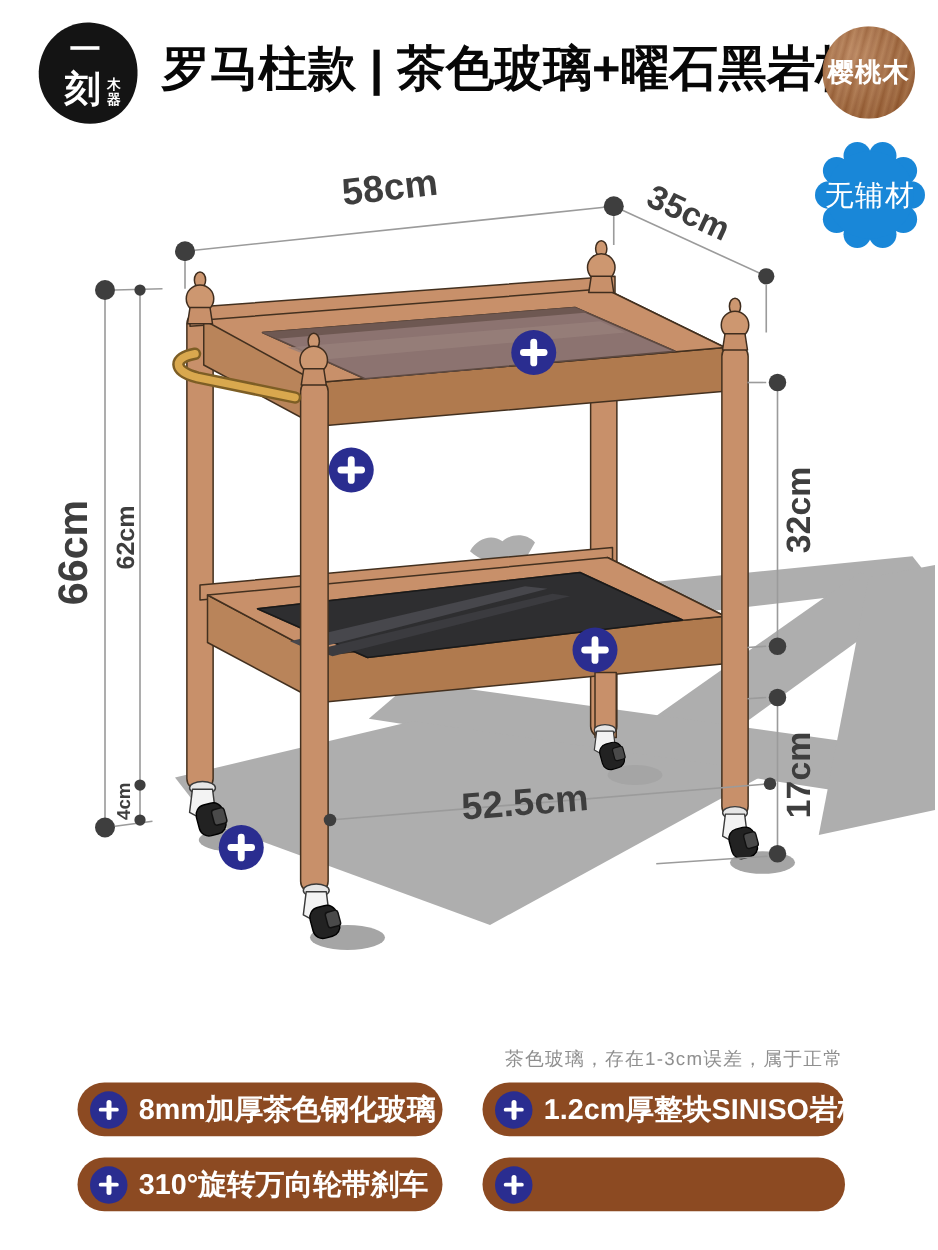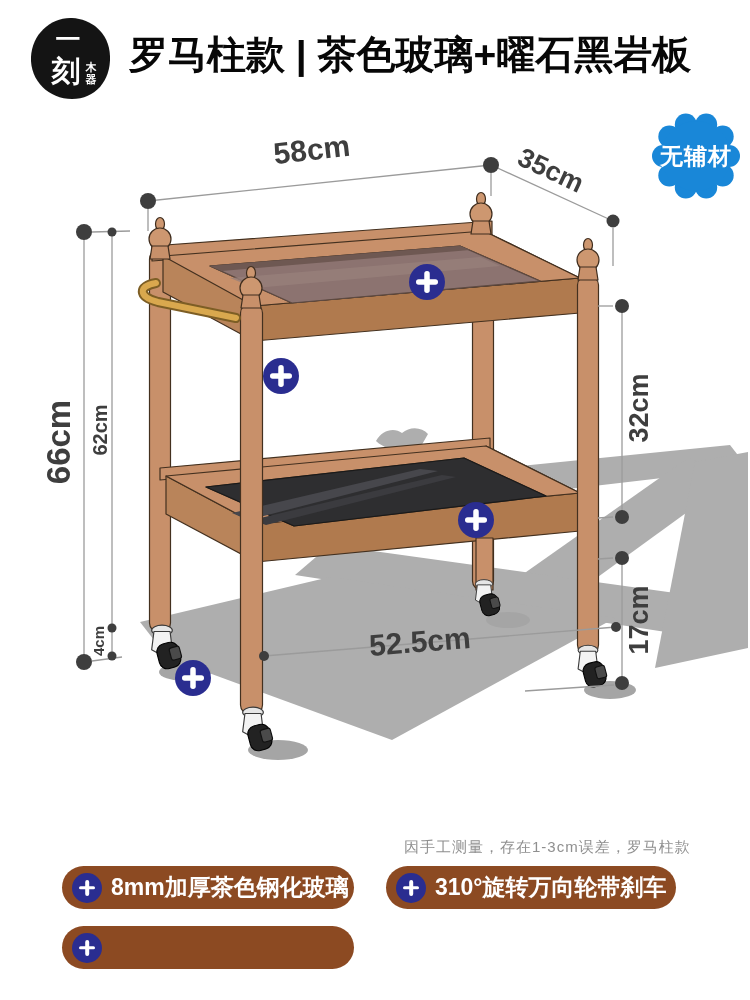--- a/index.html
+++ b/index.html
@@ -11,21 +11,21 @@
          color:#070707;white-space:nowrap;letter-spacing:0px;}
   .badge-wood{position:absolute;left:658px;top:21px;width:74px;height:74px;border-radius:50%;
       background:
         radial-gradient(circle at 35% 30%, rgba(255,255,255,.18), rgba(0,0,0,.12) 85%),
         repeating-linear-gradient(105deg,#b5794a 0px,#a4663a 3px,#b27647 6px,#9c5c2e 9px,#b5794a 13px);
       display:flex;align-items:center;justify-content:center;}
   .badge-wood span{color:#fff;font-size:21px;font-weight:700;letter-spacing:1px;}
   .badge-blue{position:absolute;left:651px;top:111px;width:90px;height:90px;}
   .badge-blue svg{position:absolute;inset:0;}
   .badge-blue span{position:absolute;inset:0;display:flex;align-items:center;justify-content:center;
-      color:#fff;font-size:23px;font-weight:700;letter-spacing:1px;}
+      color:#fff;font-size:23px;font-weight:400;letter-spacing:1px;}
   
   .diagram{position:absolute;left:0;top:0;width:750px;height:1000px;}
   .dim-label{fill:#3E3E3E;font-weight:bold;}
   
   .note{position:absolute;left:404px;top:838px;font-size:15px;color:#8F8F8F;letter-spacing:1px;white-space:nowrap;}
   
   .features{position:absolute;left:62px;top:866px;display:grid;
             grid-template-columns:292px 290px;column-gap:32px;row-gap:17px;}
   .pill{height:43px;border-radius:22px;background:#8C4A22;display:flex;align-items:center;
         gap:9px;padding:16px 10px;box-sizing:border-box;}
@@ -44,20 +44,23 @@
   <svg class="logo" viewBox="0 0 86 86">
     <path d="M45,3 C24,2 5,19 4,42 C3,66 22,84 45,84 C68,84 84,66 83,41 C82,17 64,4 45,3 Z" fill="#141414"></path>
     <text x="41" y="33" text-anchor="middle" font-size="25" font-weight="bold" fill="#fff">一</text>
     <text x="39" y="66" text-anchor="middle" font-size="29" font-weight="bold" fill="#fff">刻</text>
     <text x="64" y="56" text-anchor="middle" font-size="11" font-weight="bold" fill="#fff">木</text>
     <text x="64" y="68" text-anchor="middle" font-size="11" font-weight="bold" fill="#fff">器</text>
   </svg>
 
   <h1 class="title">罗马柱款 | 茶色玻璃+曜石黑岩板</h1>
 
+  <div class="badge-wood">
+    <span>樱桃木</span>
+  </div>
 
   <div class="badge-blue">
     <svg viewBox="-45 -45 90 90">
       <g fill="#1987D8">
         <circle cx="33" cy="0" r="11"></circle>
           <circle cx="26.7" cy="19.4" r="11"></circle>
         <circle cx="10.2" cy="31.4" r="11"></circle>
           <circle cx="-10.2" cy="31.4" r="11"></circle>
         <circle cx="-26.7" cy="19.4" r="11"></circle>
           <circle cx="-33" cy="0" r="11"></circle>
@@ -208,29 +211,33 @@
         <rect x="-2.75" y="-11" width="5.5" height="22" rx="2.7" fill="#fff"></rect>
       </g>
       <g transform="translate(193,678)">
         <circle r="18" fill="#2A2D90"></circle>
           <rect x="-11" y="-2.75" width="22" height="5.5" rx="2.7" fill="#fff"></rect>
         <rect x="-2.75" y="-11" width="5.5" height="22" rx="2.7" fill="#fff"></rect>
       </g>
     </g>
   </svg>
 
-  <div class="note">因手工测量，存在1-3cm误差，罗马柱款</div>
+  <div class="note">茶色玻璃，存在1-3cm误差，属于正常</div>
 
   <div class="features">
     <div class="pill">
       <div class="pill-icon"></div>
       <span>8mm加厚茶色钢化玻璃</span>
     </div>
     <div class="pill">
       <div class="pill-icon"></div>
+      <span>1.2cm厚整块SINISO岩板</span>
+    </div>
+    <div class="pill">
+      <div class="pill-icon"></div>
       <span>310°旋转万向轮带刹车</span>
     </div>
     <div class="pill">
       <div class="pill-icon"></div>
     </div>
   </div>
 
 </div>
 
 </body></html>

